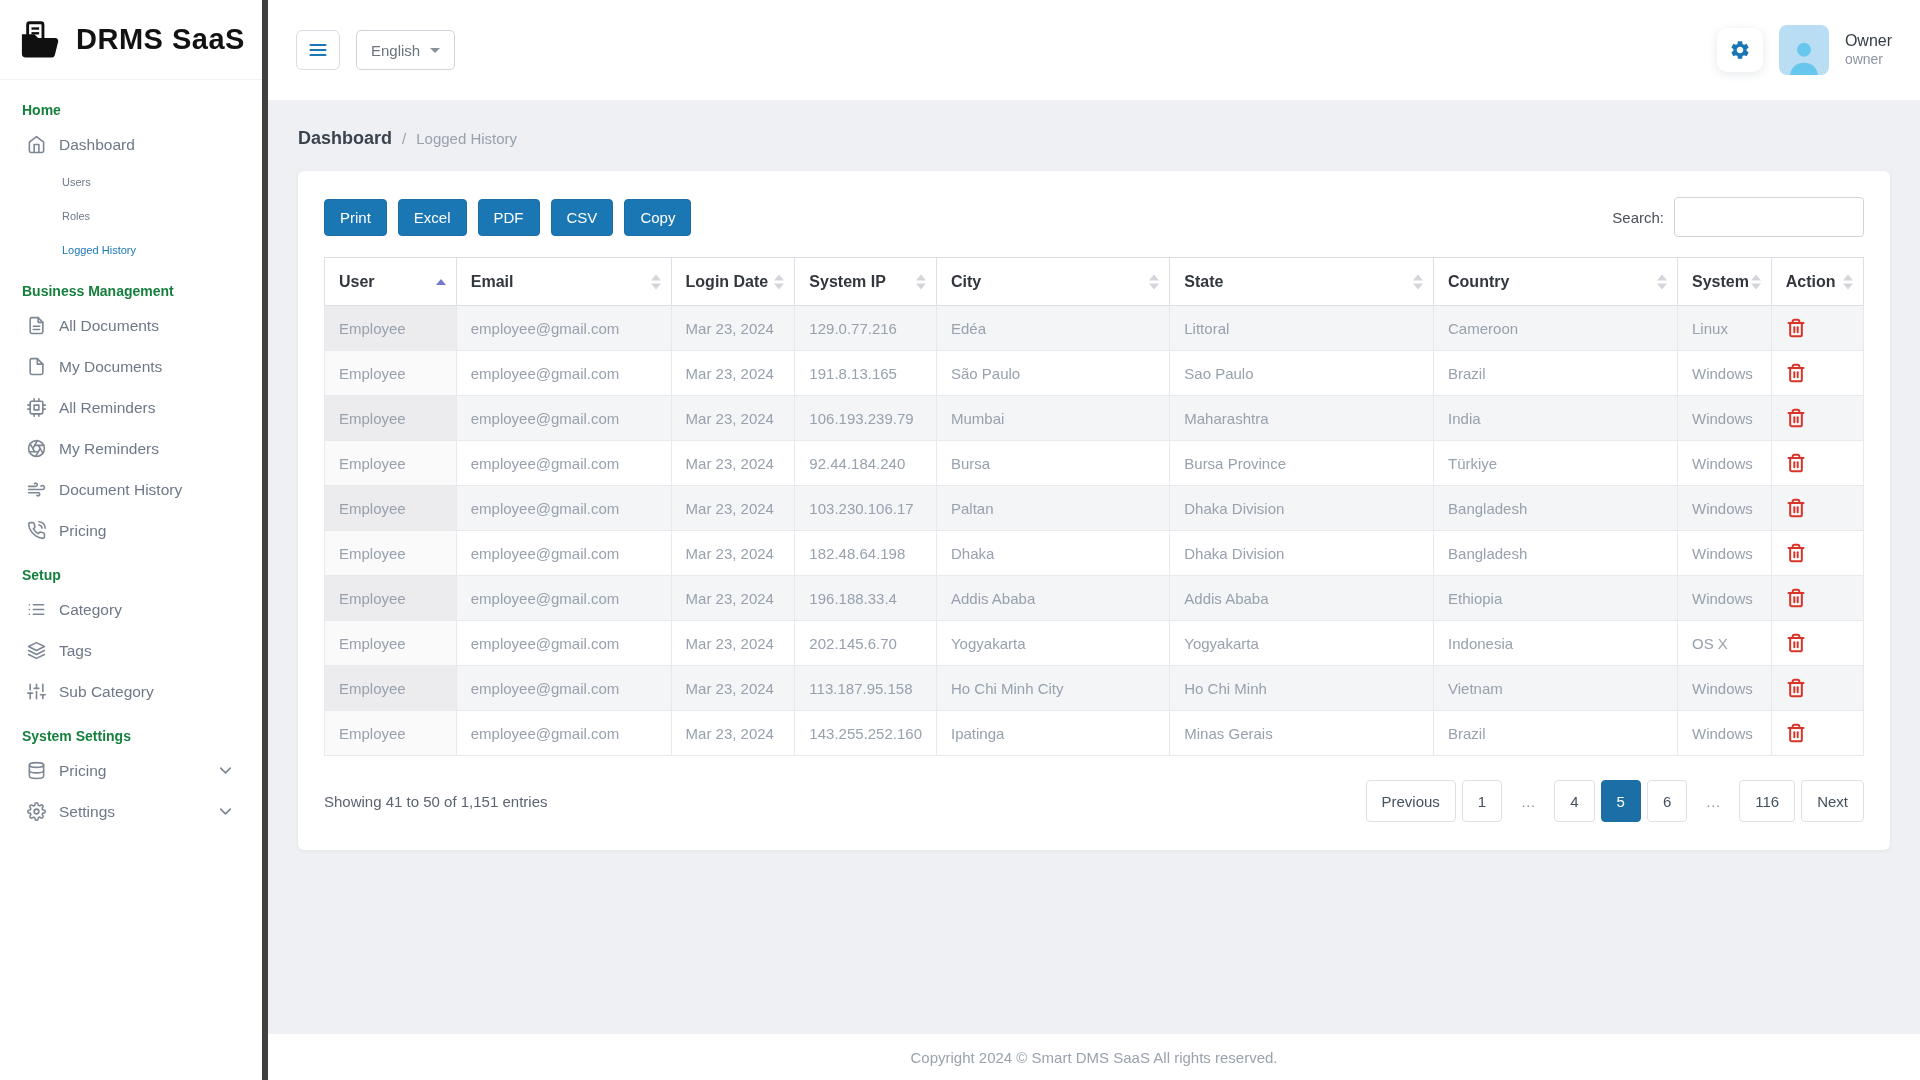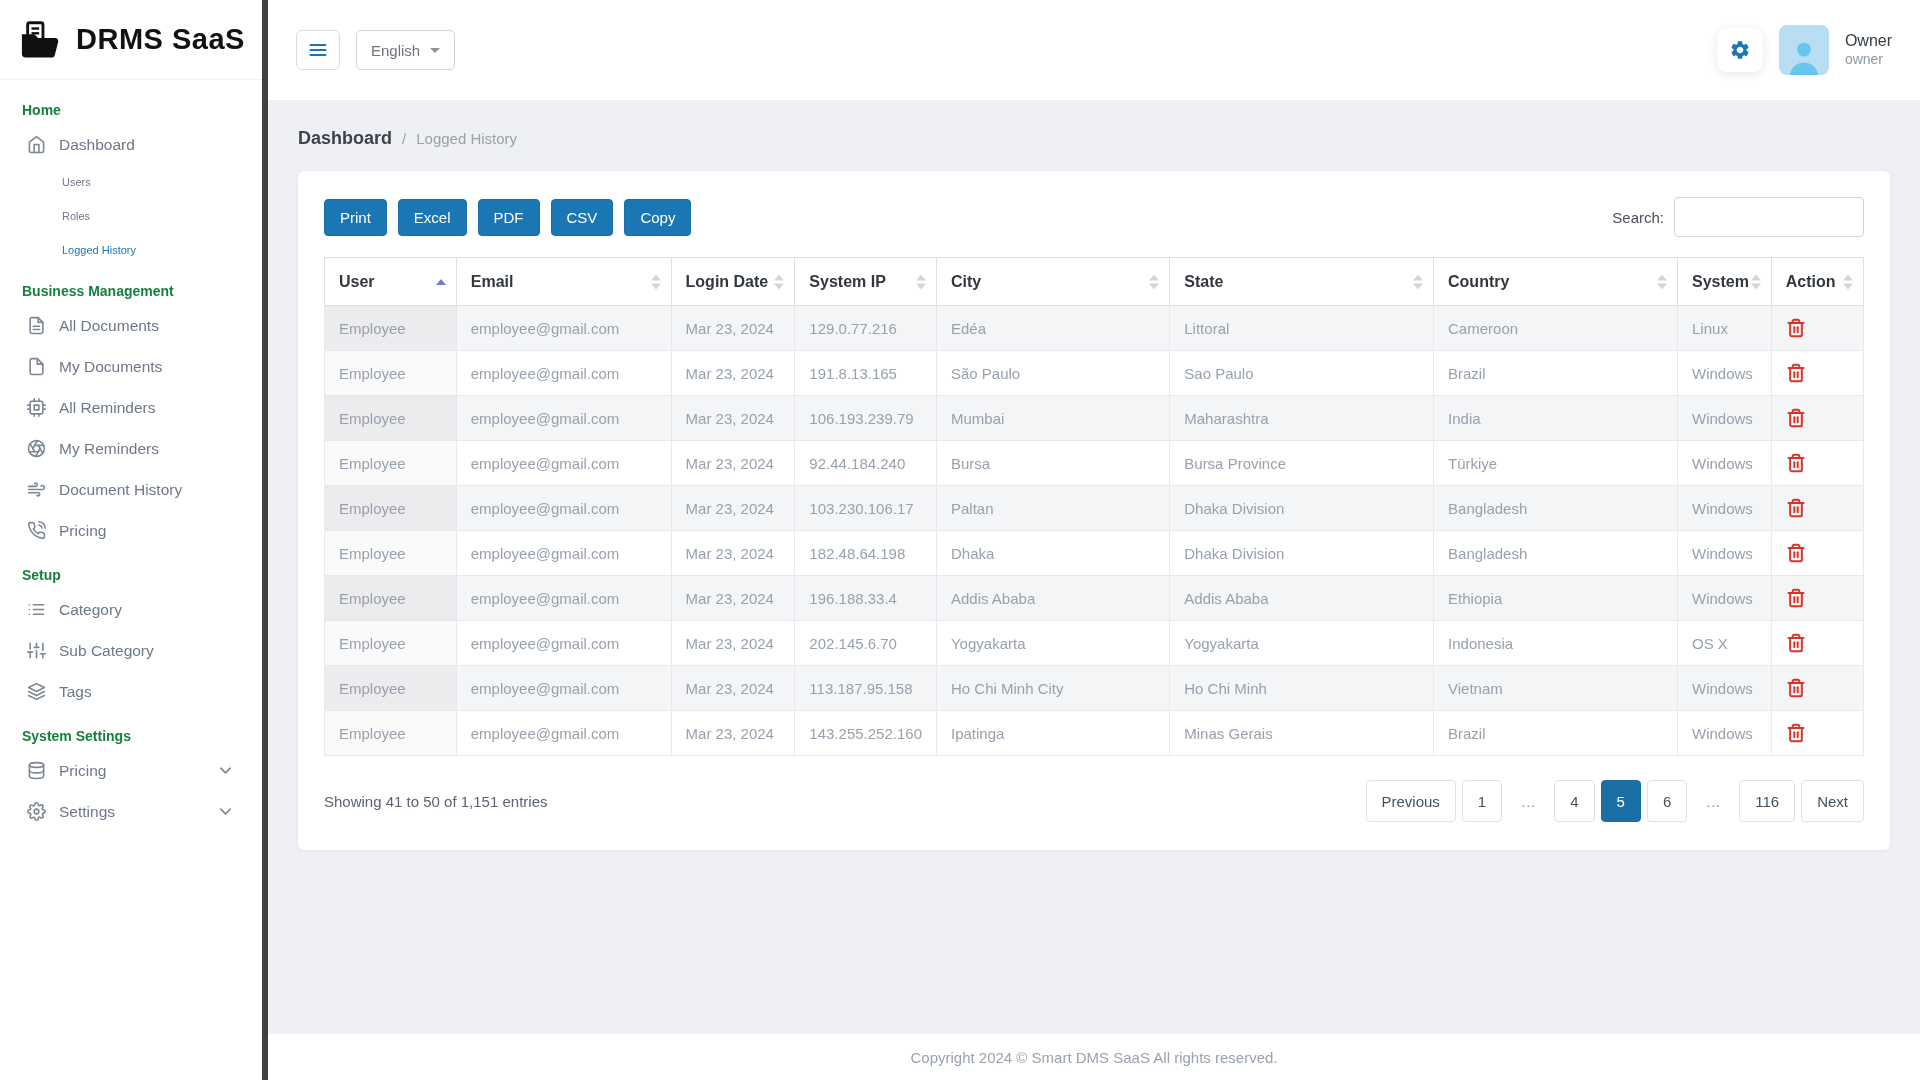--- a/index.html
+++ b/index.html
@@ -190,42 +190,42 @@
               <line x1="3" y1="6" x2="3.01" y2="6"></line>
               <line x1="3" y1="12" x2="3.01" y2="12"></line>
               <line x1="3" y1="18" x2="3.01" y2="18"></line>
             </svg>
           </span>
           <span>Category</span>
         </div>
         <div class="nav-item">
           <span class="icon">
             <svg viewBox="0 0 24 24" fill="none" stroke="currentColor" stroke-width="2" stroke-linecap="round" stroke-linejoin="round">
+              <polygon points="12 2 2 7 12 12 22 7 12 2"></polygon>
+              <polyline points="2 17 12 22 22 17"></polyline>
+              <polyline points="2 12 12 17 22 12"></polyline>
+            </svg>
+          </span>
+          <span>Tags</span>
+        </div>
+        <div class="nav-item">
+          <span class="icon">
+            <svg viewBox="0 0 24 24" fill="none" stroke="currentColor" stroke-width="2" stroke-linecap="round" stroke-linejoin="round">
               <line x1="4" y1="21" x2="4" y2="14"></line>
               <line x1="4" y1="10" x2="4" y2="3"></line>
               <line x1="12" y1="21" x2="12" y2="12"></line>
               <line x1="12" y1="8" x2="12" y2="3"></line>
               <line x1="20" y1="21" x2="20" y2="16"></line>
               <line x1="20" y1="12" x2="20" y2="3"></line>
               <line x1="1" y1="14" x2="7" y2="14"></line>
               <line x1="9" y1="8" x2="15" y2="8"></line>
               <line x1="17" y1="16" x2="23" y2="16"></line>
             </svg>
           </span>
           <span>Sub Category</span>
-        </div>
-        <div class="nav-item">
-          <span class="icon">
-            <svg viewBox="0 0 24 24" fill="none" stroke="currentColor" stroke-width="2" stroke-linecap="round" stroke-linejoin="round">
-              <polygon points="12 2 2 7 12 12 22 7 12 2"></polygon>
-              <polyline points="2 17 12 22 22 17"></polyline>
-              <polyline points="2 12 12 17 22 12"></polyline>
-            </svg>
-          </span>
-          <span>Tags</span>
         </div>
         <div class="section-label">System Settings</div>
         <div class="nav-item">
           <span class="icon">
             <svg viewBox="0 0 24 24" fill="none" stroke="currentColor" stroke-width="2" stroke-linecap="round" stroke-linejoin="round">
               <ellipse cx="12" cy="5" rx="9" ry="3"></ellipse>
               <path d="M21 12c0 1.66-4 3-9 3s-9-1.34-9-3"></path>
               <path d="M3 5v14c0 1.66 4 3 9 3s9-1.34 9-3V5"></path>
             </svg>
           </span>

